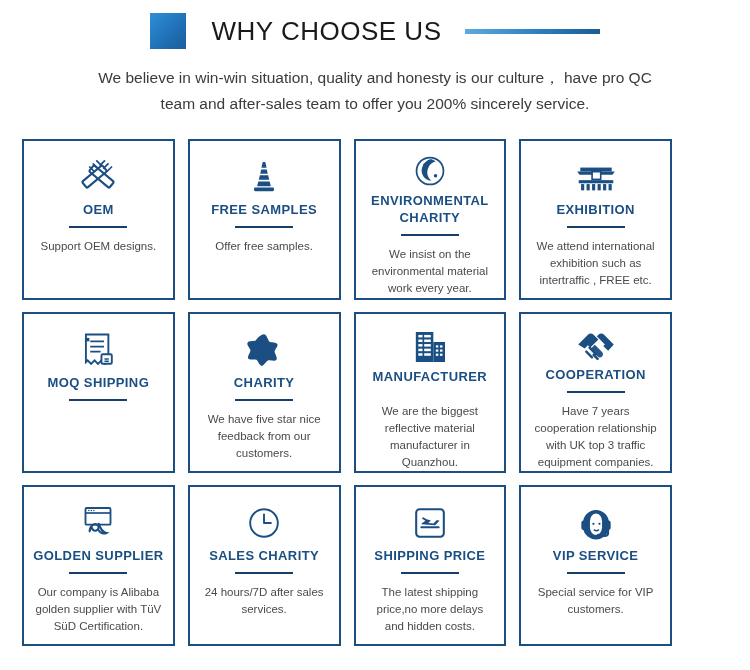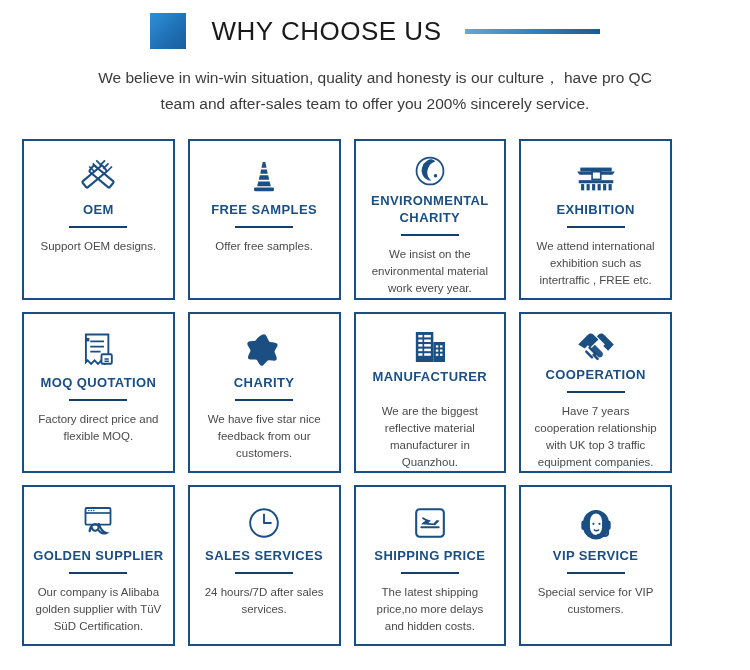--- a/index.html
+++ b/index.html
@@ -194,23 +194,22 @@
   <div class="card">
     <div class="card-icon">
       <svg width="38" height="40" viewBox="0 0 44 46" fill="none" stroke="#1b4e82" stroke-width="2.2">
         <path d="M8 5 h26 v30 l-4 4 -4-4 -4 4 -4-4 -4 4 -4-4 -2 2 z" fill="none"></path>
         <path d="M13 13 h16 M13 19 h16 M13 25 h12" stroke-width="2"></path>
         <rect x="8" y="9" width="4" height="4" fill="#1b4e82" stroke="none"></rect>
         <rect x="26" y="28" width="12" height="11" rx="1.5" fill="#ffffff"></rect>
         <path d="M29.5 33.5 h5 M29.5 36 h5" stroke-width="1.8"></path>
       </svg>
     </div>
-    <div class="card-title">MOQ QUOTATION</div>
-    <div class="card-rule"></div>
-    <div class="card-desc">Factory direct price and flexible MOQ.</div>
+    <div class="card-title">MOQ SHIPPING</div>
+    <div class="card-rule"></div>
   </div>
 
   <div class="card">
     <div class="card-icon">
       <svg width="40" height="38" viewBox="0 0 48 46" fill="#1b4e82">
         <path d="M24 4 C27 4 28 9 30.5 13 c2.8 1 8.2 0.4 9.6 2.8 1.4 2.6-2.4 5.6-3.4 9.4 1 3.8 4 7.6 2.2 9.8 -1.8 2.2-6.6-0.4-10.2 0.6 -3.2 2.2-5 6.6-7.6 6.4 -2.6-0.2-3.6-4.8-6.2-7.2 -3.6-1.2-8.6 0.8-10-1.6 -1.4-2.4 2.2-5.8 2.8-9.8 -1.4-3.6-5-6.8-3.6-9.2 1.4-2.4 6.8-1.4 9.8-2.6 C16.2 8 21 4 24 4 z"></path>
       </svg>
     </div>
     <div class="card-title">CHARITY</div>
     <div class="card-rule"></div>
@@ -278,21 +277,21 @@
     <div class="card-desc">Our company is Alibaba golden supplier with TüV SüD Certification.</div>
   </div>
 
   <div class="card">
     <div class="card-icon">
       <svg width="38" height="38" viewBox="0 0 44 44" fill="none" stroke="#1b4e82" stroke-width="2.2">
         <circle cx="22" cy="22" r="16"></circle>
         <path d="M22 12 v10 h8" stroke-width="2.2" stroke-linecap="round" stroke-linejoin="round"></path>
       </svg>
     </div>
-    <div class="card-title">SALES SERVICES</div>
+    <div class="card-title">SALES CHARITY</div>
     <div class="card-rule"></div>
     <div class="card-desc">24 hours/7D after sales services.</div>
   </div>
 
   <div class="card">
     <div class="card-icon">
       <svg width="38" height="38" viewBox="0 0 44 44" fill="none" stroke="#1b4e82" stroke-width="2.4">
         <rect x="6" y="6" width="32" height="32" rx="4"></rect>
         <path d="M12 27 h20" stroke-width="2.4" stroke-linecap="round"></path>
         <path d="M13 22 l6-4 4 1 -3 3 6 0.5 4-4 3 1 -5 5 -16 -1 z" fill="#1b4e82" stroke="none"></path>

